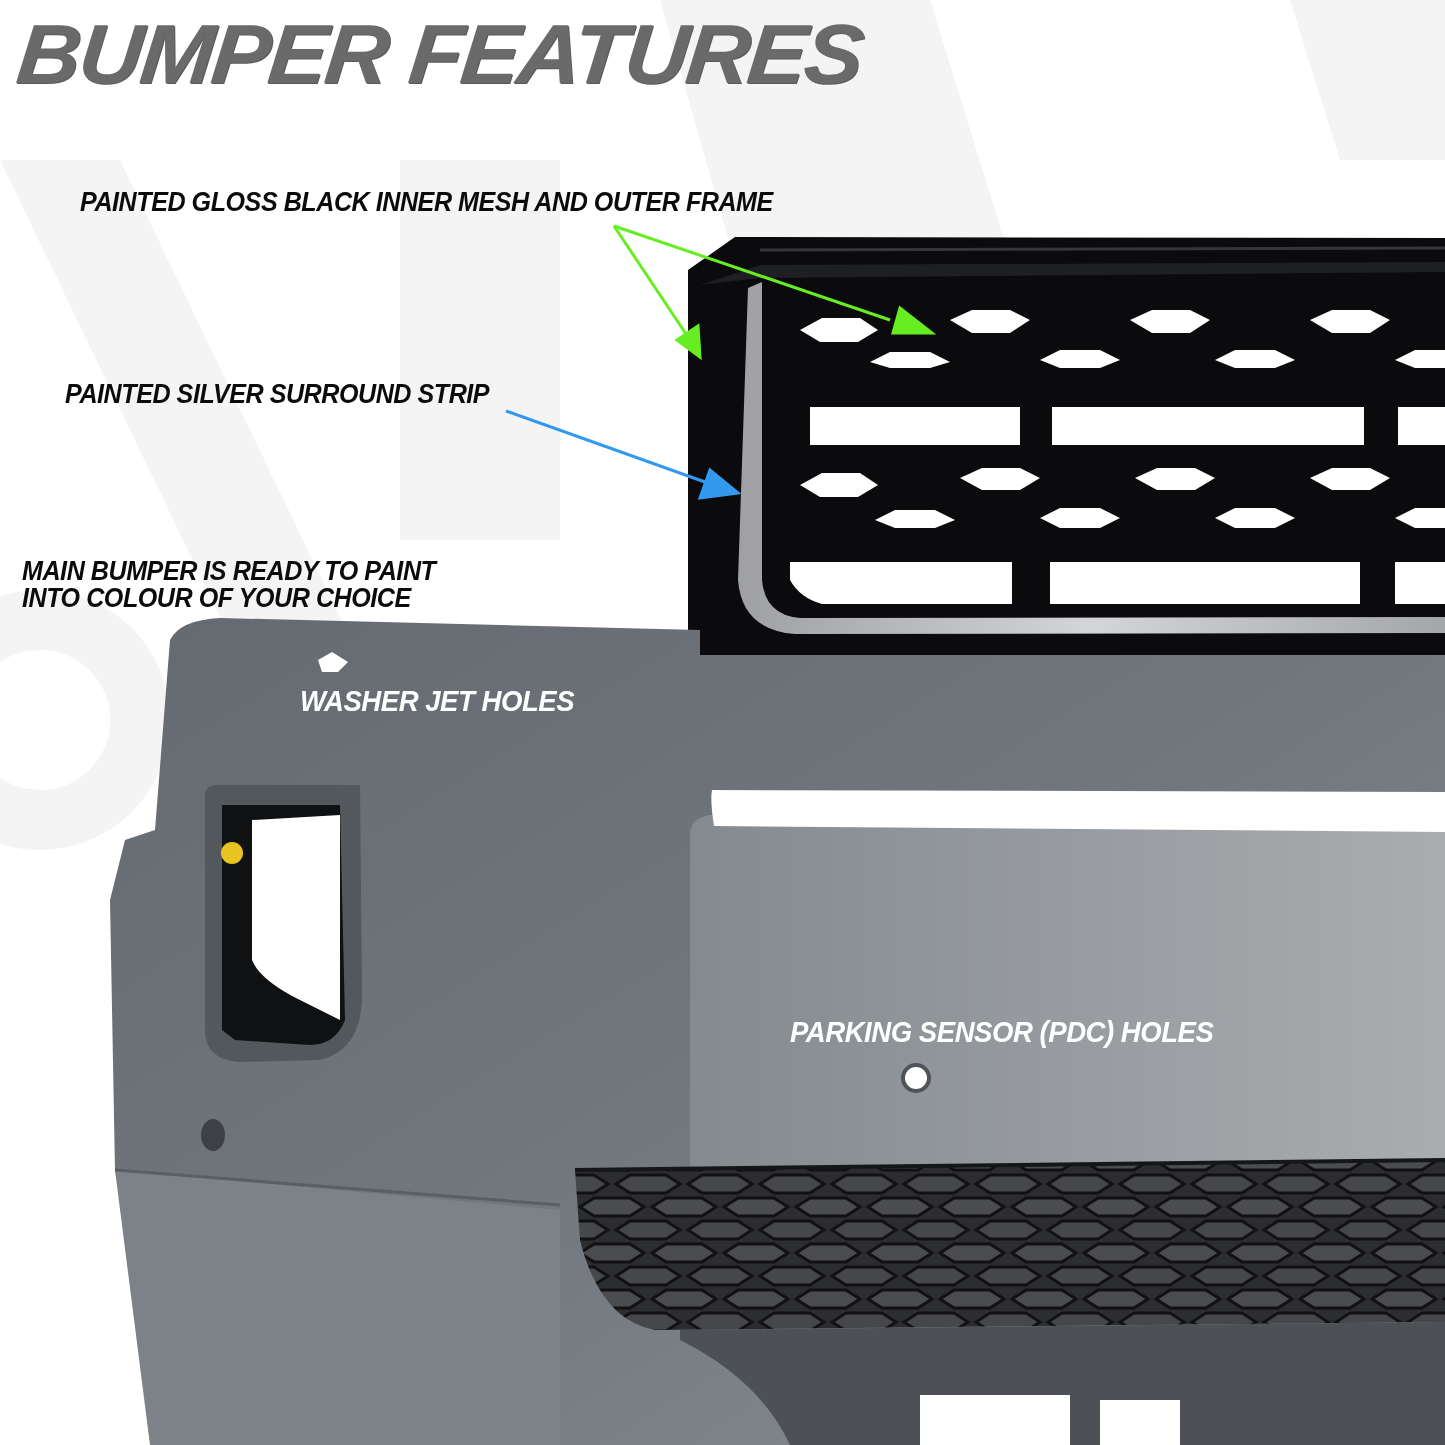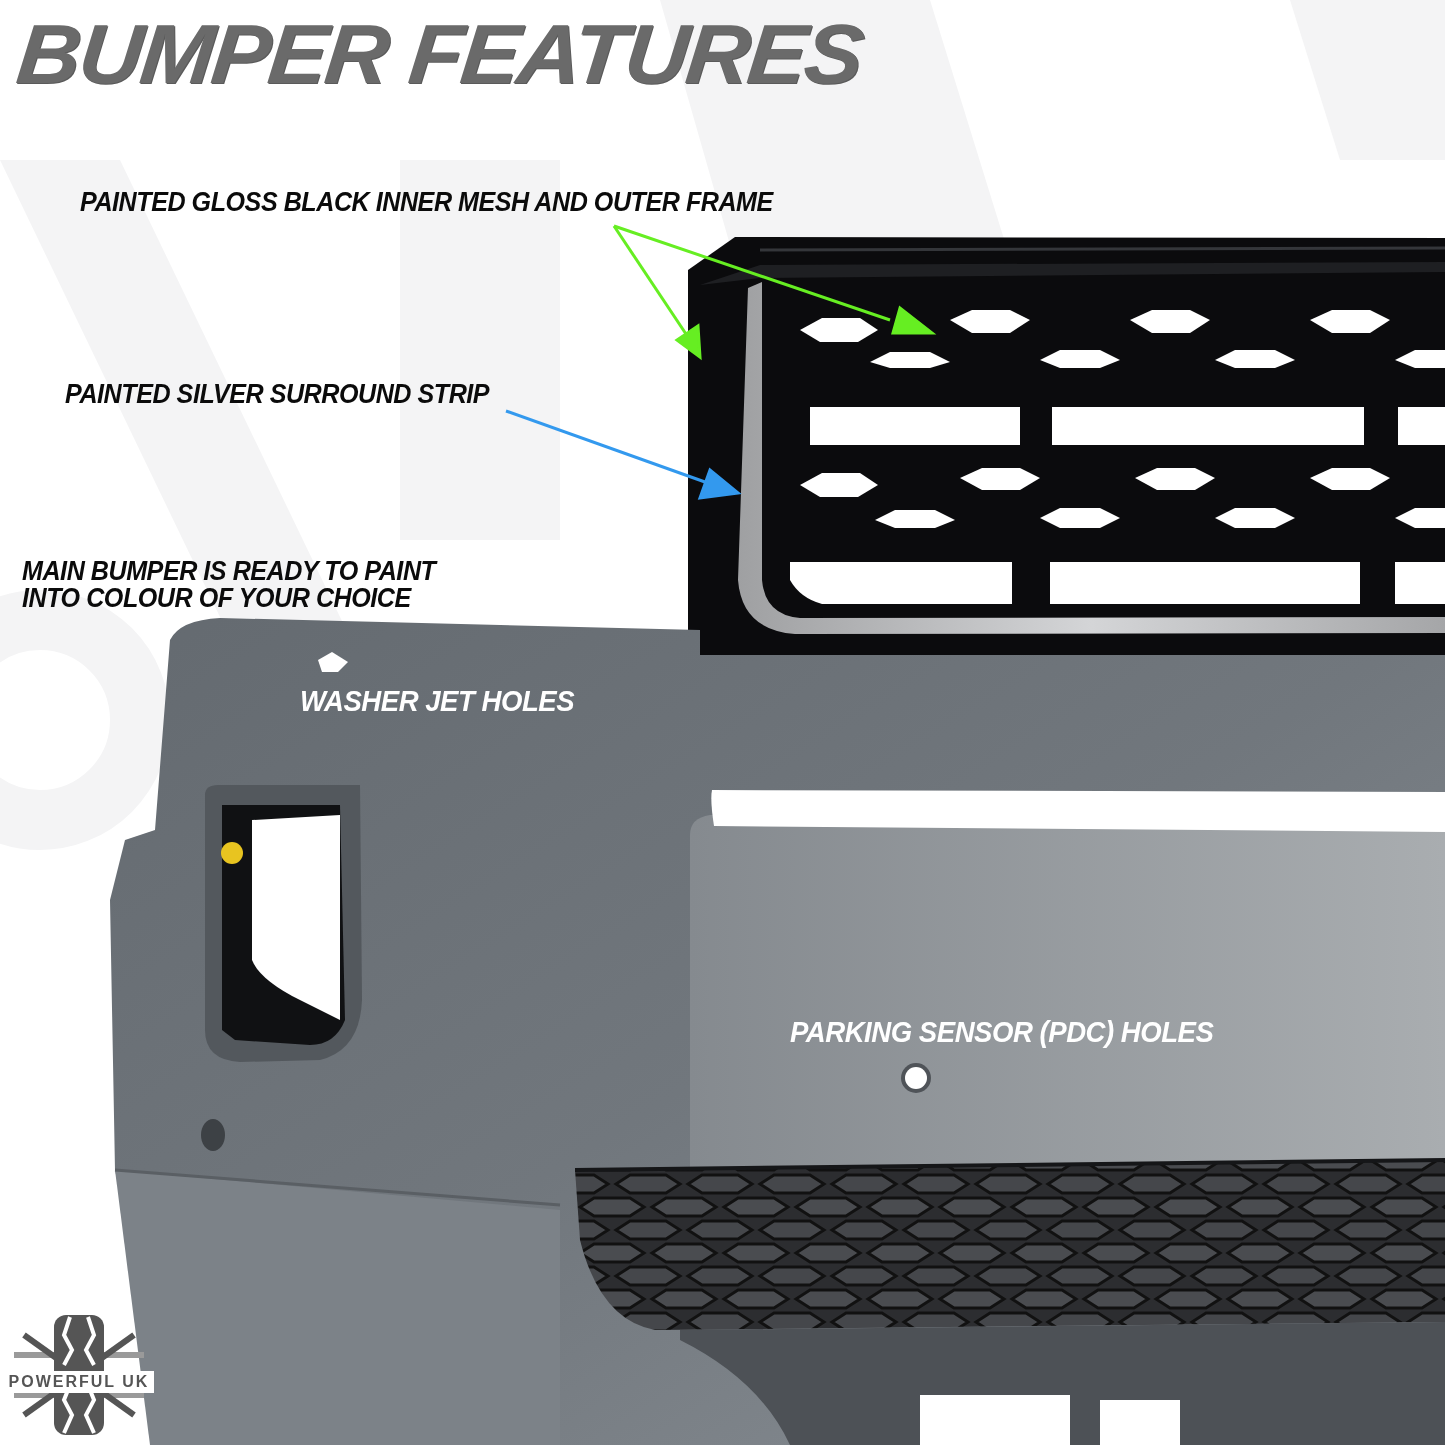--- a/index.html
+++ b/index.html
@@ -138,34 +138,14 @@
 
   <div class="label callout-dark c1">PAINTED GLOSS BLACK INNER MESH AND OUTER FRAME</div>
   <div class="label callout-dark c2">PAINTED SILVER SURROUND STRIP</div>
   <div class="label callout-dark c3">
     <div>MAIN BUMPER IS READY TO PAINT</div>
     <div>INTO COLOUR OF YOUR CHOICE</div>
   </div>
   <div class="label callout-light c4">WASHER JET HOLES</div>
   <div class="label callout-light c5">PARKING SENSOR (PDC) HOLES</div>
 
-  <div class="logo">
-    <svg width="150" height="140" viewBox="0 0 150 140">
-      <g stroke="#9a9a9a" stroke-width="6">
-        <line x1="10" y1="50" x2="140" y2="50"></line>
-        <line x1="10" y1="90" x2="140" y2="90"></line>
-      </g>
-      <g stroke="#555" stroke-width="6">
-        <line x1="20" y1="30" x2="55" y2="55"></line>
-        <line x1="130" y1="30" x2="95" y2="55"></line>
-        <line x1="20" y1="110" x2="55" y2="85"></line>
-        <line x1="130" y1="110" x2="95" y2="85"></line>
-      </g>
-      <rect x="50" y="10" width="50" height="120" rx="12" fill="#555"></rect>
-      <polyline points="66,12 60,30 68,45 60,60" stroke="#fff" stroke-width="4" fill="none"></polyline>
-      <polyline points="84,12 90,30 82,45 90,60" stroke="#fff" stroke-width="4" fill="none"></polyline>
-      <polyline points="66,80 60,95 68,110 60,128" stroke="#fff" stroke-width="4" fill="none"></polyline>
-      <polyline points="84,80 90,95 82,110 90,128" stroke="#fff" stroke-width="4" fill="none"></polyline>
-    </svg>
-    <div class="logo-text">POWERFUL UK</div>
-  </div>
 
 </div>
 
 </body></html>

